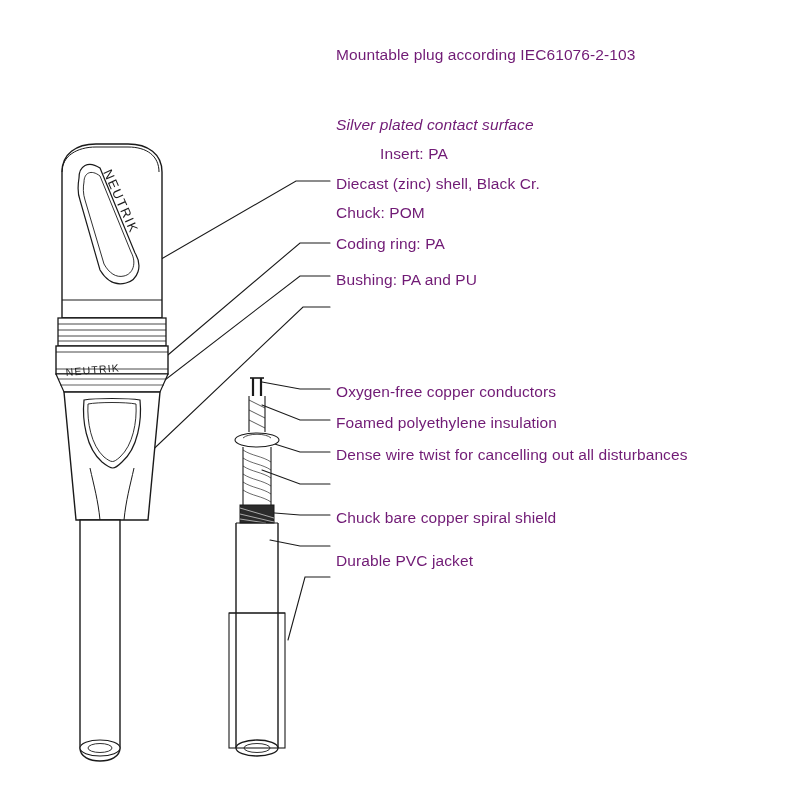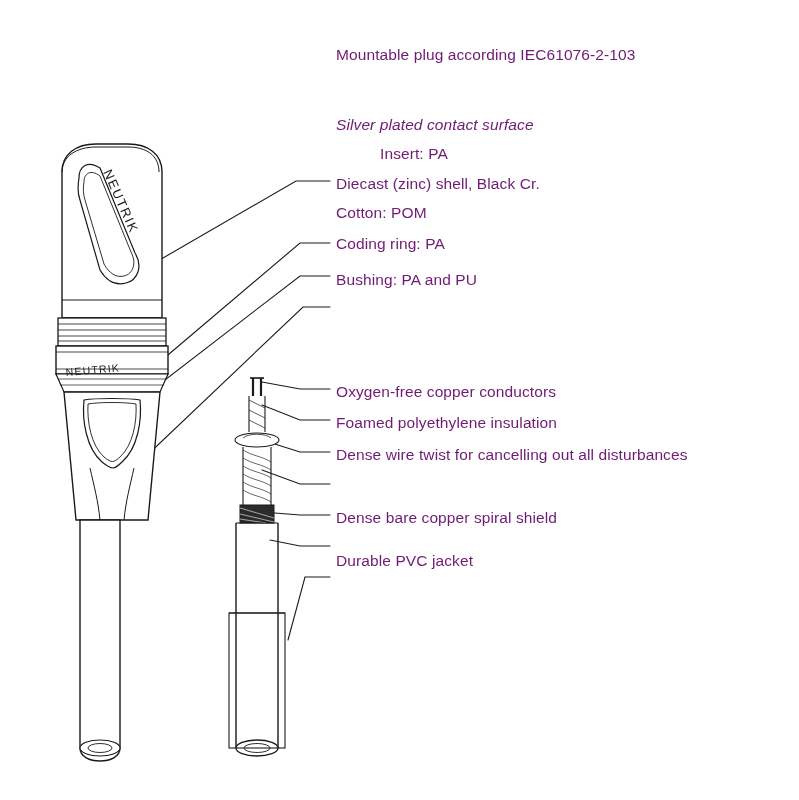--- a/index.html
+++ b/index.html
@@ -148,22 +148,22 @@
 
       <rect x="229" y="613" width="56" height="135" stroke-width="1.1" fill="none"></rect>
       <line x1="229" y1="613" x2="285" y2="613" stroke-width="1.1"></line>
     </g>
   </svg>
 
   <div class="callout-label" style="left:336px; top:46px;">Mountable plug according IEC61076-2-103</div>
   <div class="callout-label" style="left:336px; top:116px;font-style:italic;">Silver plated contact surface</div>
   <div class="callout-label" style="left:336px; top:145px;margin-left:44px;">Insert: PA</div>
   <div class="callout-label" style="left:336px; top:175px;">Diecast (zinc) shell, Black Cr.</div>
-  <div class="callout-label" style="left:336px; top:204px;">Cotton: POM</div>
+  <div class="callout-label" style="left:336px; top:204px;">Chuck: POM</div>
   <div class="callout-label" style="left:336px; top:235px;">Coding ring: PA</div>
   <div class="callout-label" style="left:336px; top:271px;">Bushing: PA and PU</div>
   <div class="callout-label" style="left:336px; top:383px;">Oxygen-free copper conductors</div>
   <div class="callout-label" style="left:336px; top:414px;">Foamed polyethylene insulation</div>
   <div class="callout-label" style="left:336px; top:446px;">Dense wire twist for cancelling out all disturbances</div>
-  <div class="callout-label" style="left:336px; top:509px;">Dense bare copper spiral shield</div>
+  <div class="callout-label" style="left:336px; top:509px;">Chuck bare copper spiral shield</div>
   <div class="callout-label" style="left:336px; top:552px;">Durable PVC jacket</div>
 
 </div>
 
 </body></html>

